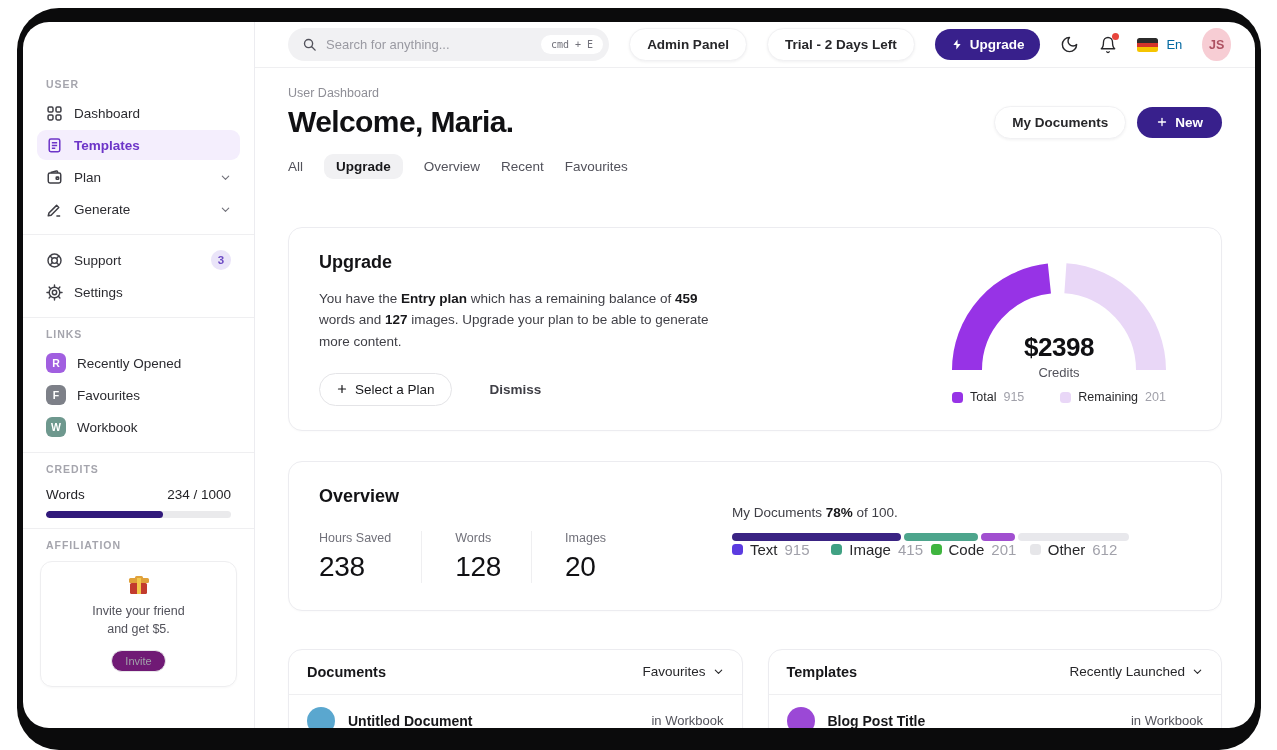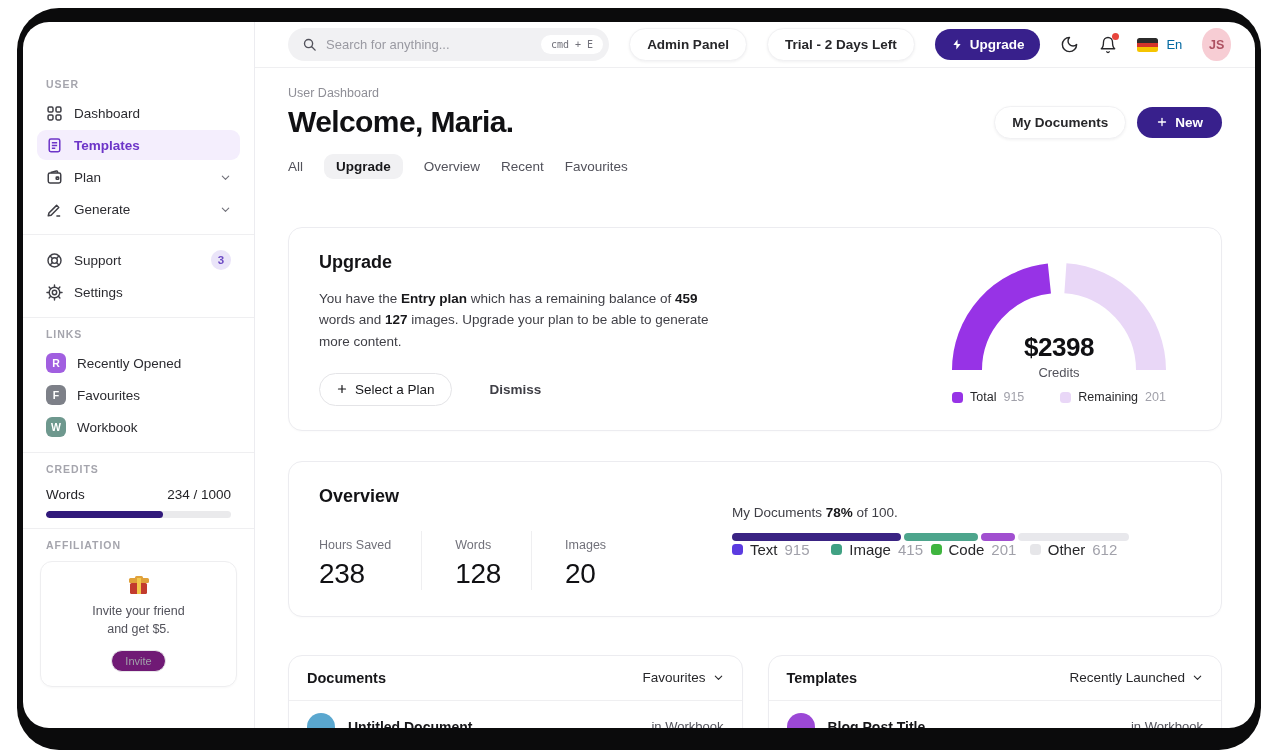--- a/index.html
+++ b/index.html
@@ -90,21 +90,21 @@
   .sw { width:11px; height:11px; border-radius:3.5px; }
   .leg-label { color:#27272a; }
   .leg-val { color:#a1a1aa; }
 
   .overview-card { margin-top:30px; display:flex; padding:24px 30px 26px; min-height:150px; }
   .ov-left { width:413px; flex-shrink:0; }
   .ov-title { font-size:18px; font-weight:700; color:#131316; }
   .stats { display:flex; margin-top:24px; }
   .stat { padding-right:30px; }
   .stat + .stat { border-left:1px solid #efeff1; padding-left:33px; }
-  .stat-label { font-size:12.5px; color:#71717a;margin-top:7px; }
+  .stat-label { font-size:12.5px; color:#71717a; }
   .stat-value { font-size:28px; font-weight:400; color:#101013; margin-top:6px; letter-spacing:-.3px; }
   .ov-right { flex:1; padding:19px 62px 0 0; min-width:0; }
   .prog-label { font-size:13.5px; color:#3f3f46; }
   .prog-bar { margin-top:13px; height:8px; display:flex; gap:3px; }
   .seg { border-radius:4px; height:100%; }
   .ov-legend { display:flex; margin-top:0; font-size:15px; }
   .ov-legend .leg-item { flex:1; }
 
   .bottom { display:flex; gap:25px; margin-top:38px; }
   .list-card { flex:1; min-width:0; }

